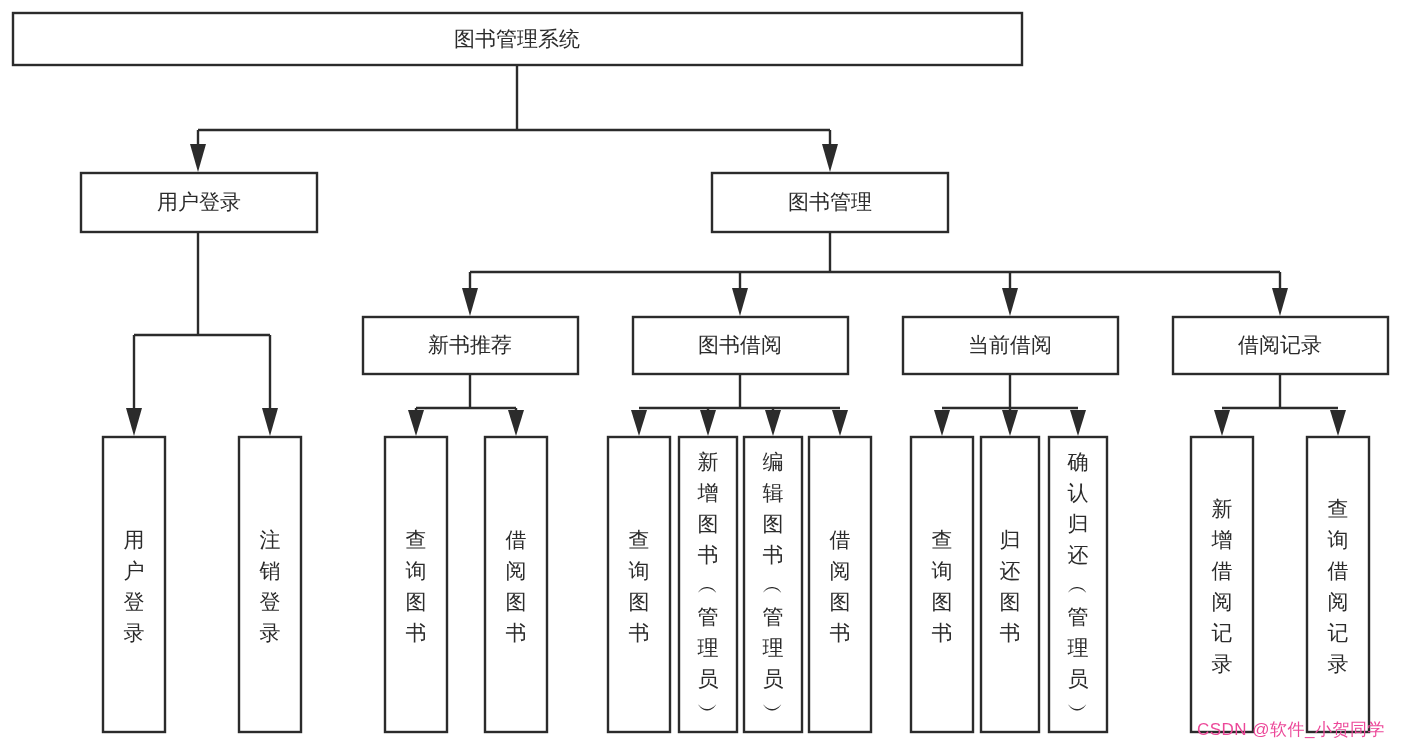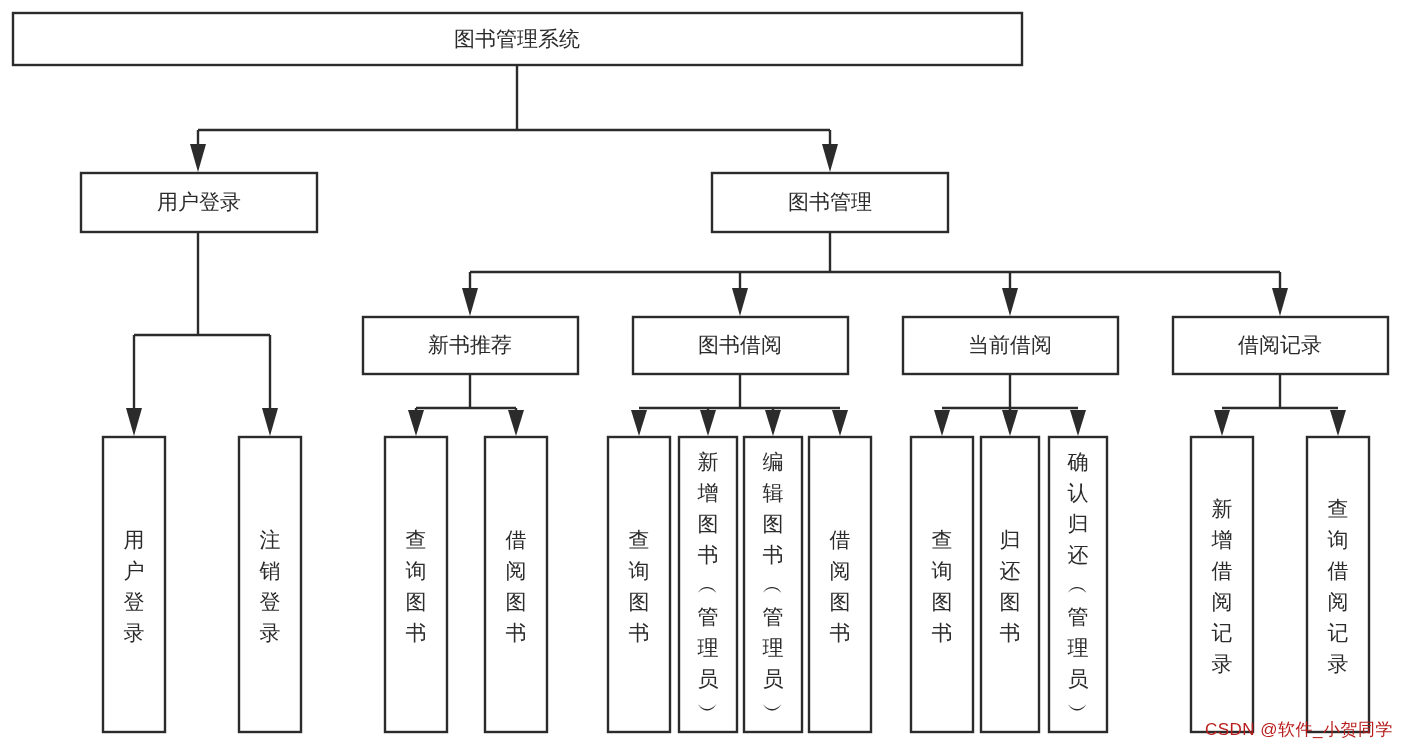--- a/index.html
+++ b/index.html
@@ -50,25 +50,25 @@
     dominant-baseline: middle;
   }
   .node-label-v {
     font-family: "Liberation Sans", "DejaVu Sans", sans-serif;
     font-size: 21px;
     fill: #2b2b2b;
     text-anchor: middle;
   }
   .watermark-text {
     position: absolute;
-    right: 12px;
+    right: 20px;
     bottom: 6px;
     font-family: "Liberation Sans", "DejaVu Sans", sans-serif;
     font-size: 17px;
-    color: #b91c1c;
+    color: #ec4899;
     letter-spacing: 0.5px;
     white-space: nowrap;
     user-select: none;
     text-align: right;
   }
 </style>
 </head>
 <body>
 
 <div id="diagram-root">

